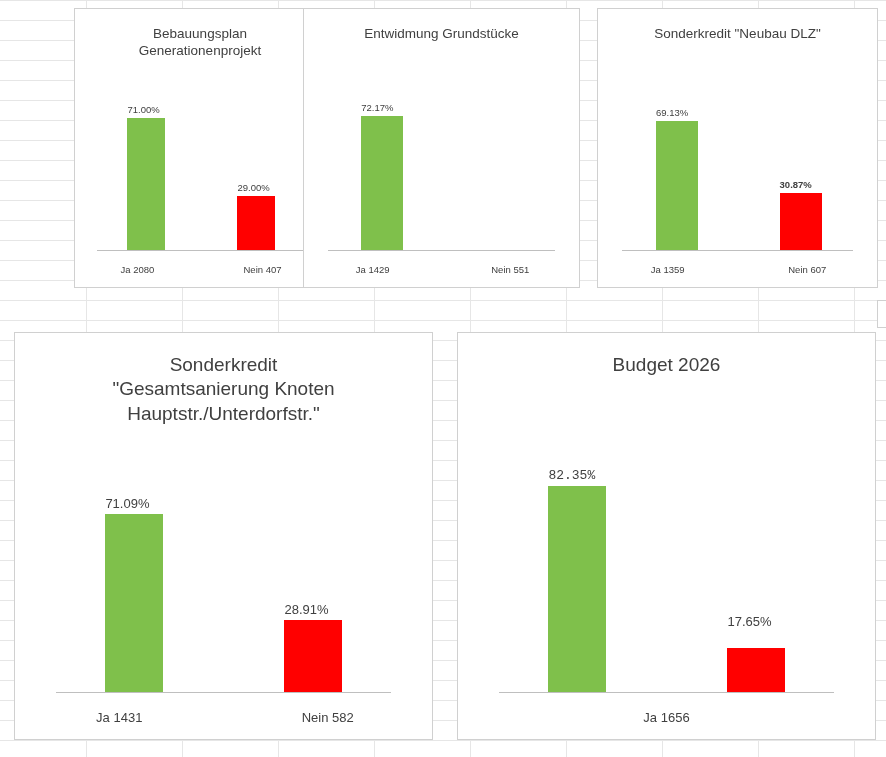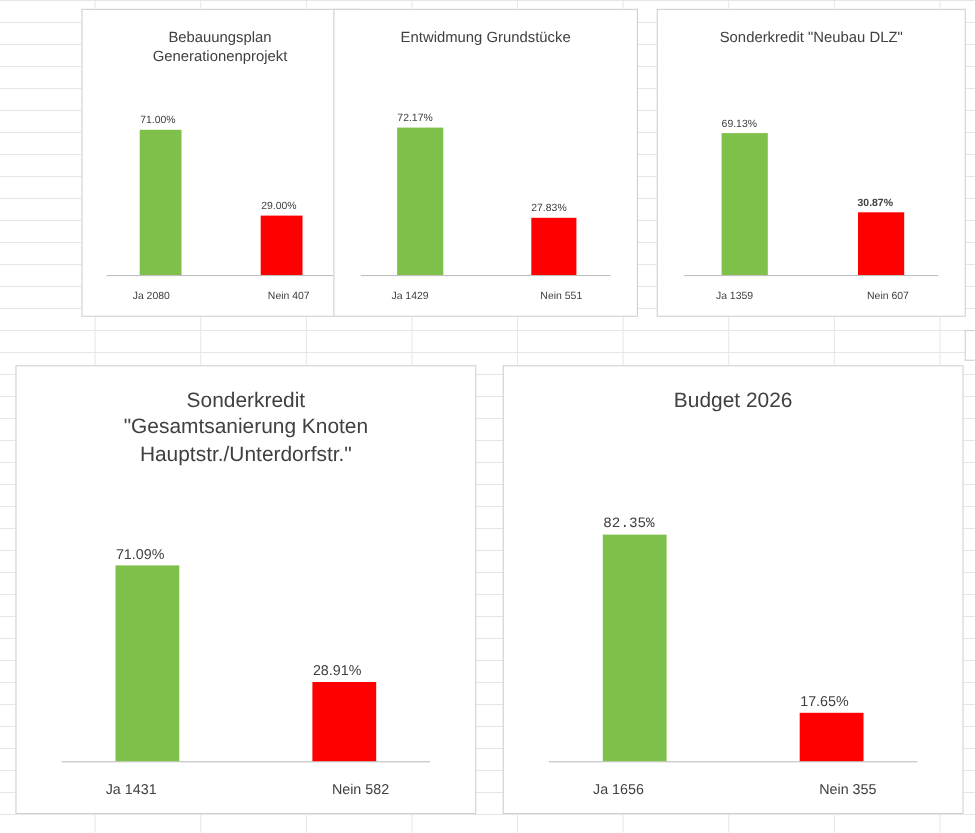--- a/index.html
+++ b/index.html
@@ -156,24 +156,20 @@
 </div>
 
 <div class="chart-card small" id="card-1">
   <div class="chart-title">Entwidmung Grundstücke</div>
   <div class="plot">
     <div class="baseline"></div>
     <div class="bar-wrap" style="left:19%; width:16%; height:100%;">
       <div class="bar-label">72.17%</div>
       <div class="bar yes" style="height:72.17%;"></div>
     </div>
-    <div class="bar-wrap" style="left:66%; width:16%; height:100%;">
-      <div class="bar-label">27.83%</div>
-      <div class="bar no" style="height:27.83%;"></div>
-    </div>
   </div>
   <div class="cat-axis">
     <div class="cat">Ja 1429</div>
     <div class="cat">Nein 551</div>
   </div>
 </div>
 
 <div class="chart-card small" id="card-2">
   <div class="chart-title">Sonderkredit "Neubau DLZ"</div>
   <div class="plot">
@@ -215,24 +211,23 @@
 </div>
 
 <div class="chart-card large" id="card-4">
   <div class="chart-title">Budget 2026</div>
   <div class="plot">
     <div class="baseline"></div>
     <div class="bar-wrap" style="left:19%; width:15%; height:100%;font-family:Liberation Mono, monospace;">
       <div class="bar-label">82.35%</div>
       <div class="bar yes" style="height:82.35%;"></div>
     </div>
-    <div class="bar-wrap" style="left:66%; width:15%; height:100%;">
+    <div class="bar-wrap" style="left:66%; width:15%; height:100%;gap:16px;">
       <div class="bar-label">17.65%</div>
       <div class="bar no" style="height:17.65%;"></div>
     </div>
   </div>
   <div class="cat-axis">
     <div class="cat">Ja 1656</div>
-    <div class="cat">Nein 355</div>
   </div>
 </div>
 
 <div id="edge-mark"></div>
 
 </body></html>

